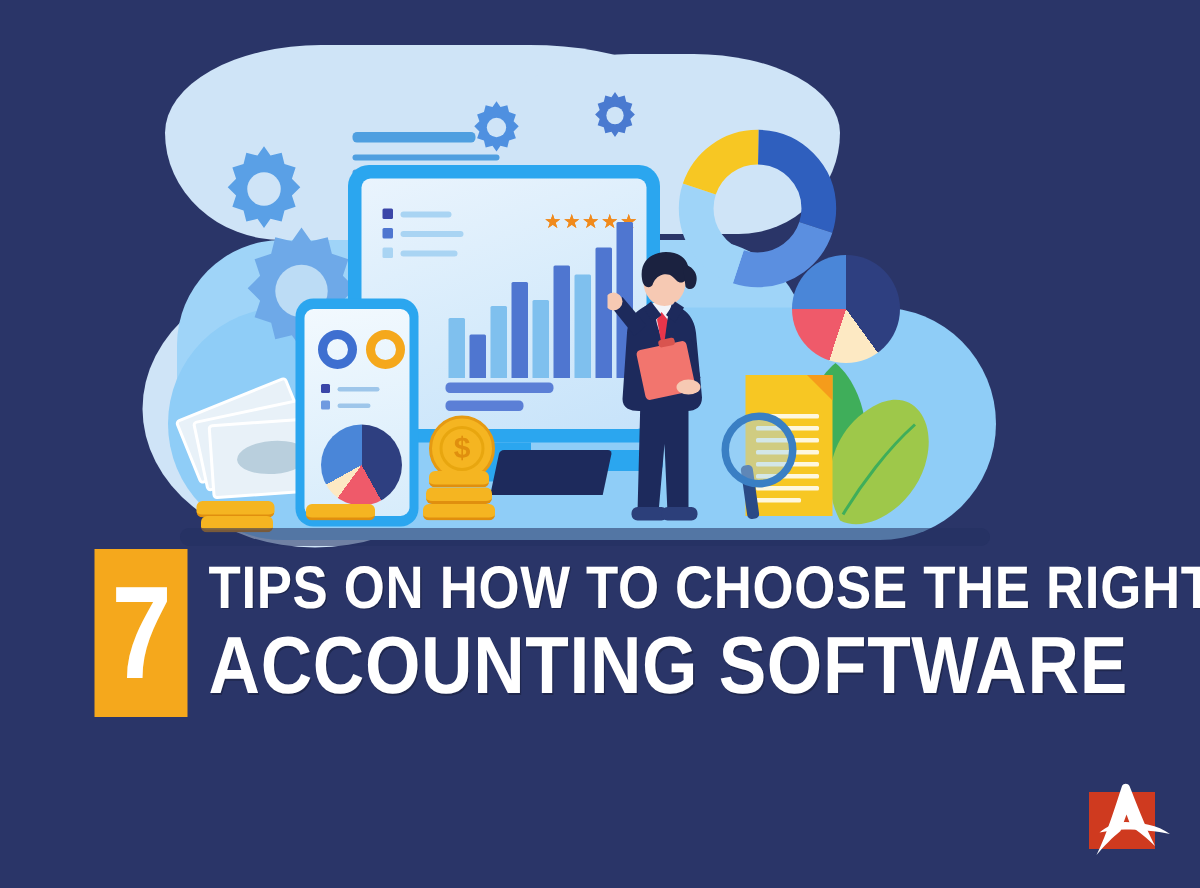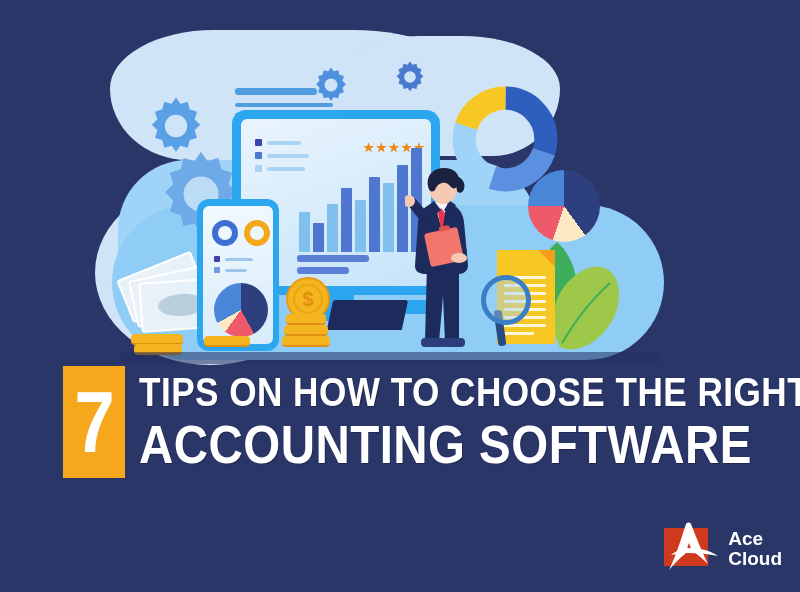--- a/index.html
+++ b/index.html
@@ -339,19 +339,15 @@
   </div>
 
   <div class="logo">
     <div class="logo-mark">
       <div class="logo-sq"></div>
       <svg width="62" height="58" viewBox="0 0 62 58" style="position:absolute;left:0;top:0;">
         <path fill="#ffffff" d="M28 4c1-2 4-2 5 0 4 10 10 26 17 40-5-5-11-10-16-13l-3-8-4 11c-5 4-11 10-16 16C18 36 24 16 28 4z"></path>
         <path fill="#ffffff" d="M30 28c10 0 22 2 30 8-9-2-20-3-30-3-6 0-12 1-17 2 5-4 11-7 17-7z"></path>
       </svg>
     </div>
-    <div>
-      <div class="logo-txt">Ace</div>
-      <div class="logo-txt">Cloud</div>
-    </div>
   </div>
 
 </div>
 
 </body></html>

